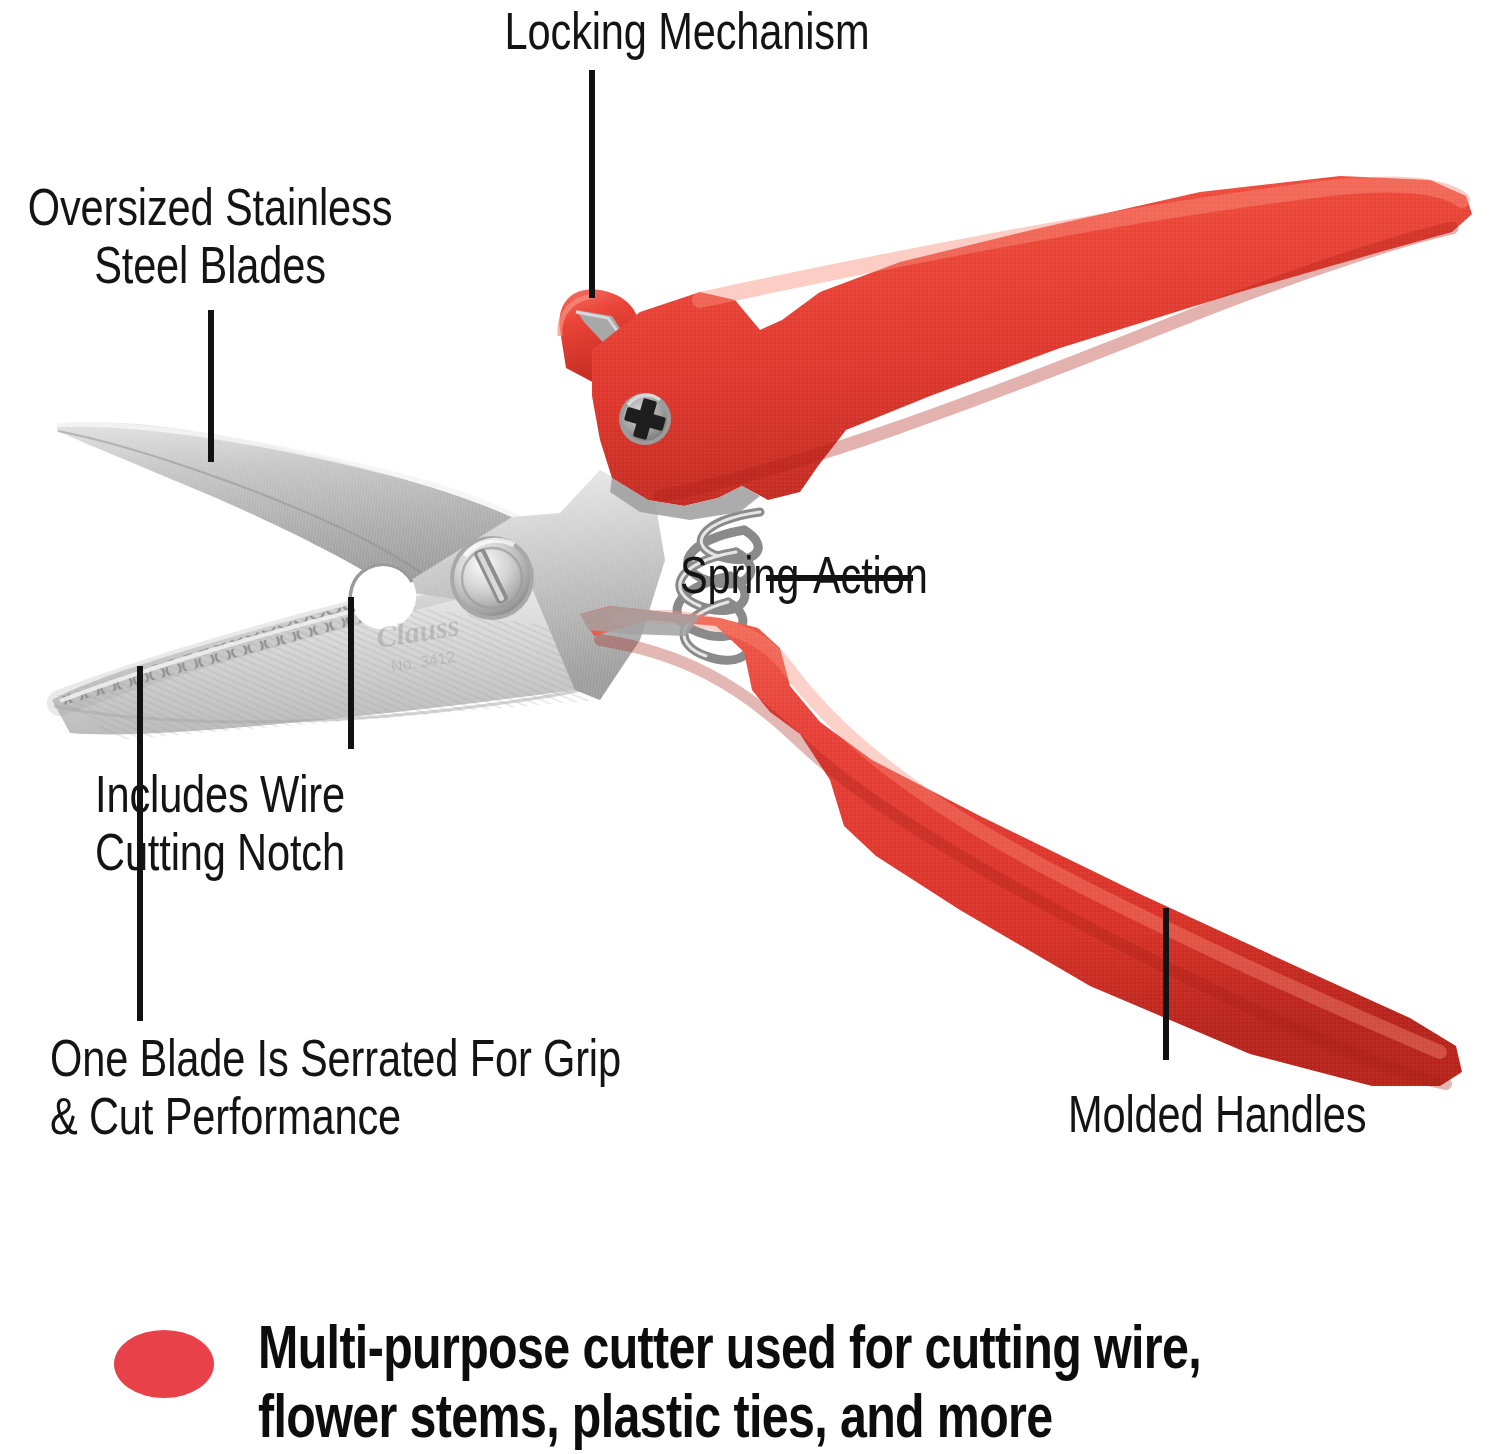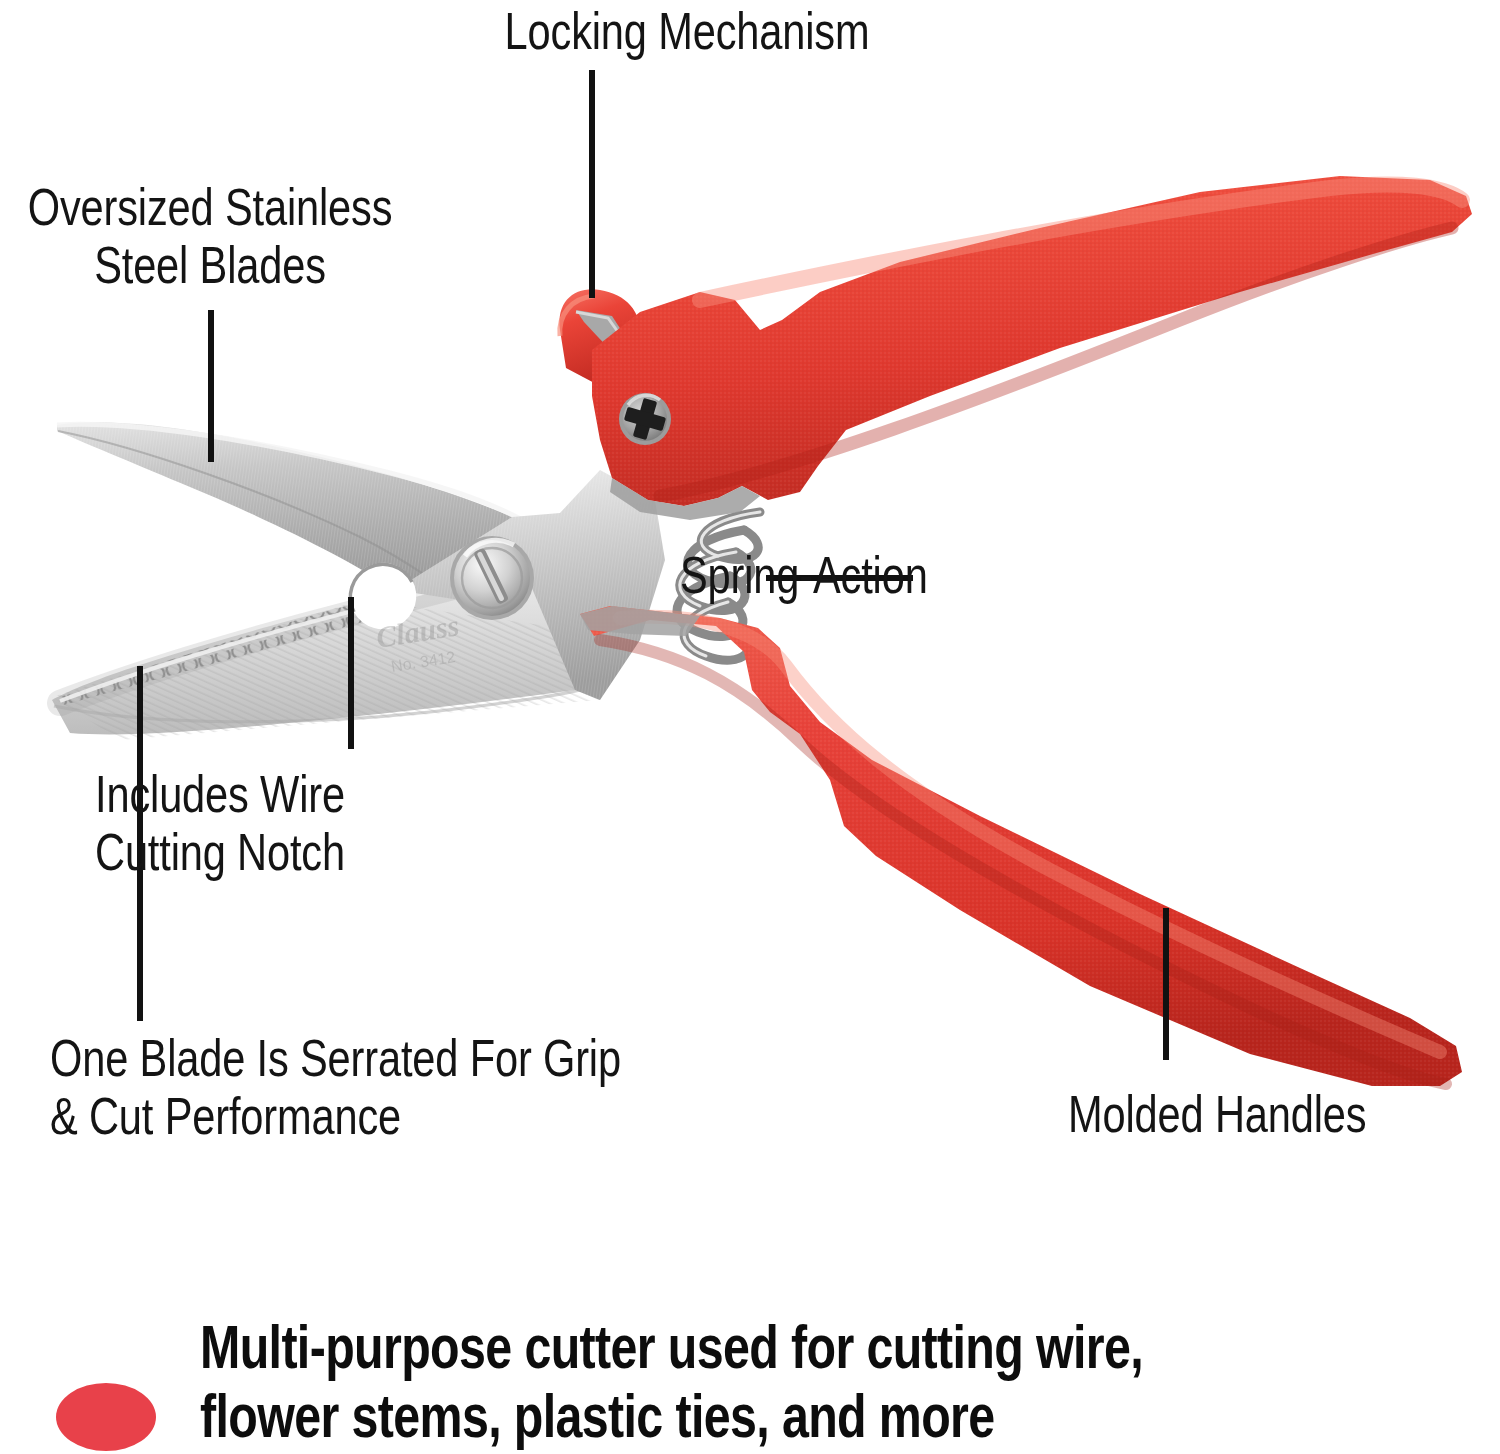--- a/index.html
+++ b/index.html
@@ -70,22 +70,22 @@
     pointer-events: none;
   }
 
   
   #footer {
     position: absolute;
     left: 0;
     top: 1312px;
     width: 1500px;
     display: flex;
-    align-items: flex-end;
-    padding-left: 56px;
+    align-items: flex-start;
+    padding-left: 114px;
     box-sizing: border-box;
   }
   #footer-bullet {
     width: 100px;
     height: 68px;
     border-radius: 50%;
     flex: 0 0 auto;
     margin-top: 18px;
   }
   #footer-text {

